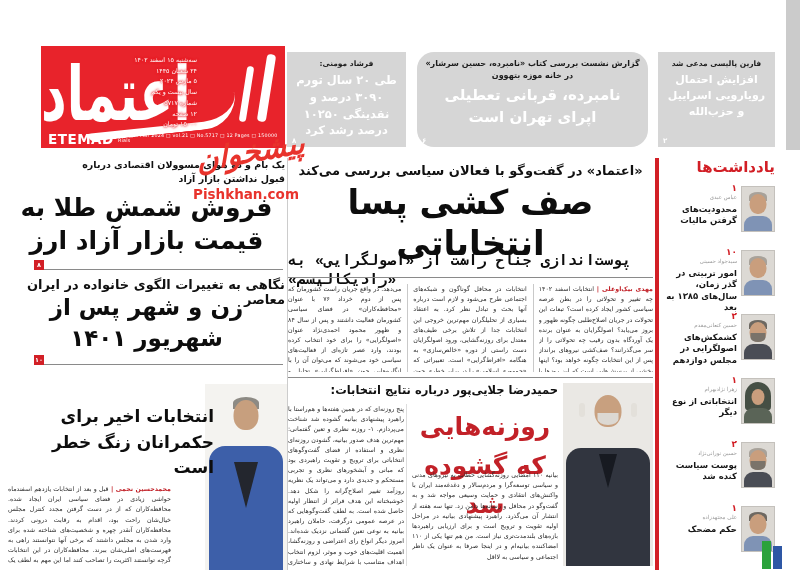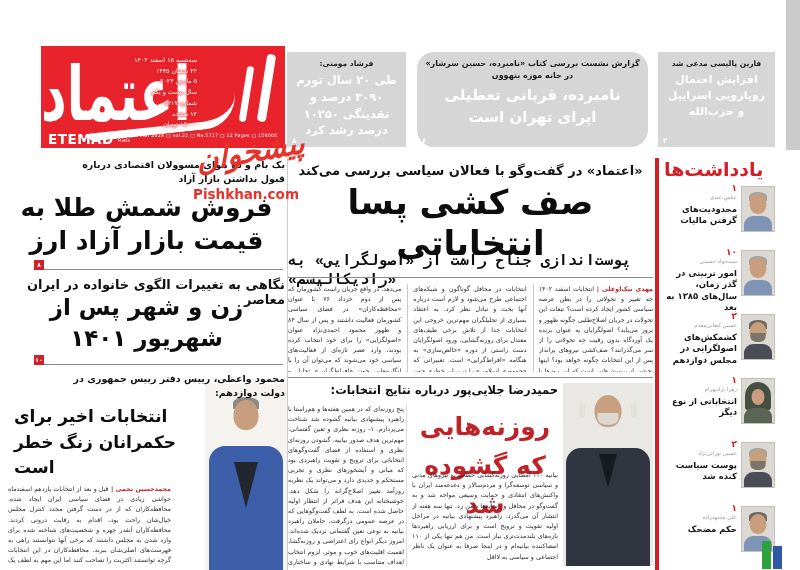--- a/index.html
+++ b/index.html
@@ -38,21 +38,21 @@
         text-align:center;line-height:10px;z-index:4;}
 
   
   .kicker{font-weight:bold;color:#111;}
   .headline{font-weight:bold;color:#0d0d0d;}
   .bodytxt{font-size:6.3px;line-height:1.62;color:#2b2b2b;text-align:justify;overflow:hidden;}
   .red{color:#c22128;font-weight:bold;}
 
   
   .sb-bar{left:655px;top:158px;width:4px;height:412px;background:#d21f26;}
-  .sb-title{left:664px;top:158px;width:111px;text-align:left;color:#d21f26;font-size:19px;font-weight:bold;}
+  .sb-title{left:664px;top:158px;width:111px;text-align:right;color:#d21f26;font-size:15px;font-weight:bold;}
   .sb-entry{left:664px;width:111px;height:62px;}
   .sb-text{position:absolute;left:0;top:0;width:73px;text-align:right;}
   .sb-num{color:#d21f26;font-size:9px;font-weight:bold;line-height:1.1;}
   .sb-author{color:#999;font-size:5.5px;line-height:1.4;}
   .sb-tt{color:#161616;font-size:8.5px;font-weight:bold;line-height:1.35;margin-top:2px;}
 
   
   .portrait{position:absolute;left:77px;top:2px;width:34px;height:46px;background:#dcd9d4;
             overflow:hidden;border:1px solid #c4c1bc;box-sizing:border-box;}
   .p-head{position:absolute;left:50%;transform:translateX(-50%);top:7px;width:17px;height:20px;
@@ -140,30 +140,29 @@
   <div class="abs kicker" style="left:75px;top:158px;width:210px;font-size:9.5px;line-height:1.5;text-align:right;">یک بام و دو هوای مسوولان اقتصادی درباره قبول نداشتن بازار آزاد</div>
   <div class="abs headline" style="left:8px;top:192px;width:277px;font-size:25px;line-height:1.3;text-align:center;">فروش شمش طلا به قیمت بازار آزاد ارز</div>
   <div class="abs chip" style="left:34px;top:260px;">۸</div>
   <div class="abs hrule" style="left:34px;top:269px;width:249px;"></div>
 
   <div class="abs kicker" style="left:8px;top:277px;width:277px;font-size:13px;text-align:right;">نگاهی به تغییرات الگوی خانواده در ایران معاصر</div>
   <div class="abs headline" style="left:48px;top:292px;width:197px;font-size:23px;line-height:1.35;text-align:center;">زن و شهر پس از شهریور ۱۴۰۱</div>
   <div class="abs chip" style="left:34px;top:355px;">۱۰</div>
   <div class="abs hrule" style="left:34px;top:364px;width:249px;"></div>
 
-  <div class="abs kicker" style="left:60px;top:372px;width:225px;font-size:9.5px;line-height:1.5;text-align:right;z-index:3;">محمود واعظی، رییس دفتر رییس جمهوری در دولت دوازدهم:</div>
 
   <div class="abs photo" style="left:205px;top:384px;width:82px;height:186px;background:#f4f3f0;z-index:1;">
     <div class="vz-hair"></div>
     <div class="vz-head"></div>
     <div class="vz-suit"></div>
     <div class="vz-inner"></div>
   </div>
 
-  <div class="abs headline" style="left:14px;top:404px;width:200px;font-size:17px;line-height:1.5;text-align:left;z-index:2;">انتخابات اخیر برای حکمرانان زنگ خطر است</div>
+  <div class="abs headline" style="left:14px;top:404px;width:200px;font-size:17px;line-height:1.5;text-align:right;z-index:2;">انتخابات اخیر برای حکمرانان زنگ خطر است</div>
   <div class="abs bodytxt" style="left:8px;top:484px;width:163px;height:82px;">
     <span class="red">محمدحسین نجمی | </span><span>قبل و بعد از انتخابات یازدهم اسفندماه حواشی زیادی در فضای سیاسی ایران ایجاد شده. محافظه‌کاران که از در دست گرفتن مجدد کنترل مجلس خیال‌شان راحت بود، اقدام به رقابت درونی کردند. محافظه‌کاران آنقدر چهره و شخصیت‌های شناخته شده برای وارد شدن به مجلس داشتند که برخی آنها نتوانستند راهی به فهرست‌های اصلی‌شان ببرند. محافظه‌کاران در این انتخابات گرچه توانستند اکثریت را تصاحب کنند اما این مهم به لطف یک اکثریت خاموش بود که... </span>
   </div>
 
   <div class="abs headline" style="left:288px;top:182px;width:365px;font-size:34px;line-height:1.2;text-align:center;letter-spacing:-1px;">صف کشی پسا انتخاباتی</div>
   <div class="abs kicker" style="left:288px;top:163px;width:365px;font-size:13px;text-align:center;">«اعتماد» در گفت‌وگو با فعالان سیاسی بررسی می‌کند</div>
   <div class="abs headline" style="left:288px;top:251px;width:365px;font-size:15px;text-align:left;font-family:Liberation Mono, monospace;">پوست‌اندازی جناح راست از «اصولگرایی» به «رادیکالیسم»</div>
   <div class="abs hrule" style="left:288px;top:277px;width:365px;"></div>
 
   <div class="abs" style="left:288px;top:284px;width:365px;height:88px;display:flex;direction:rtl;">

